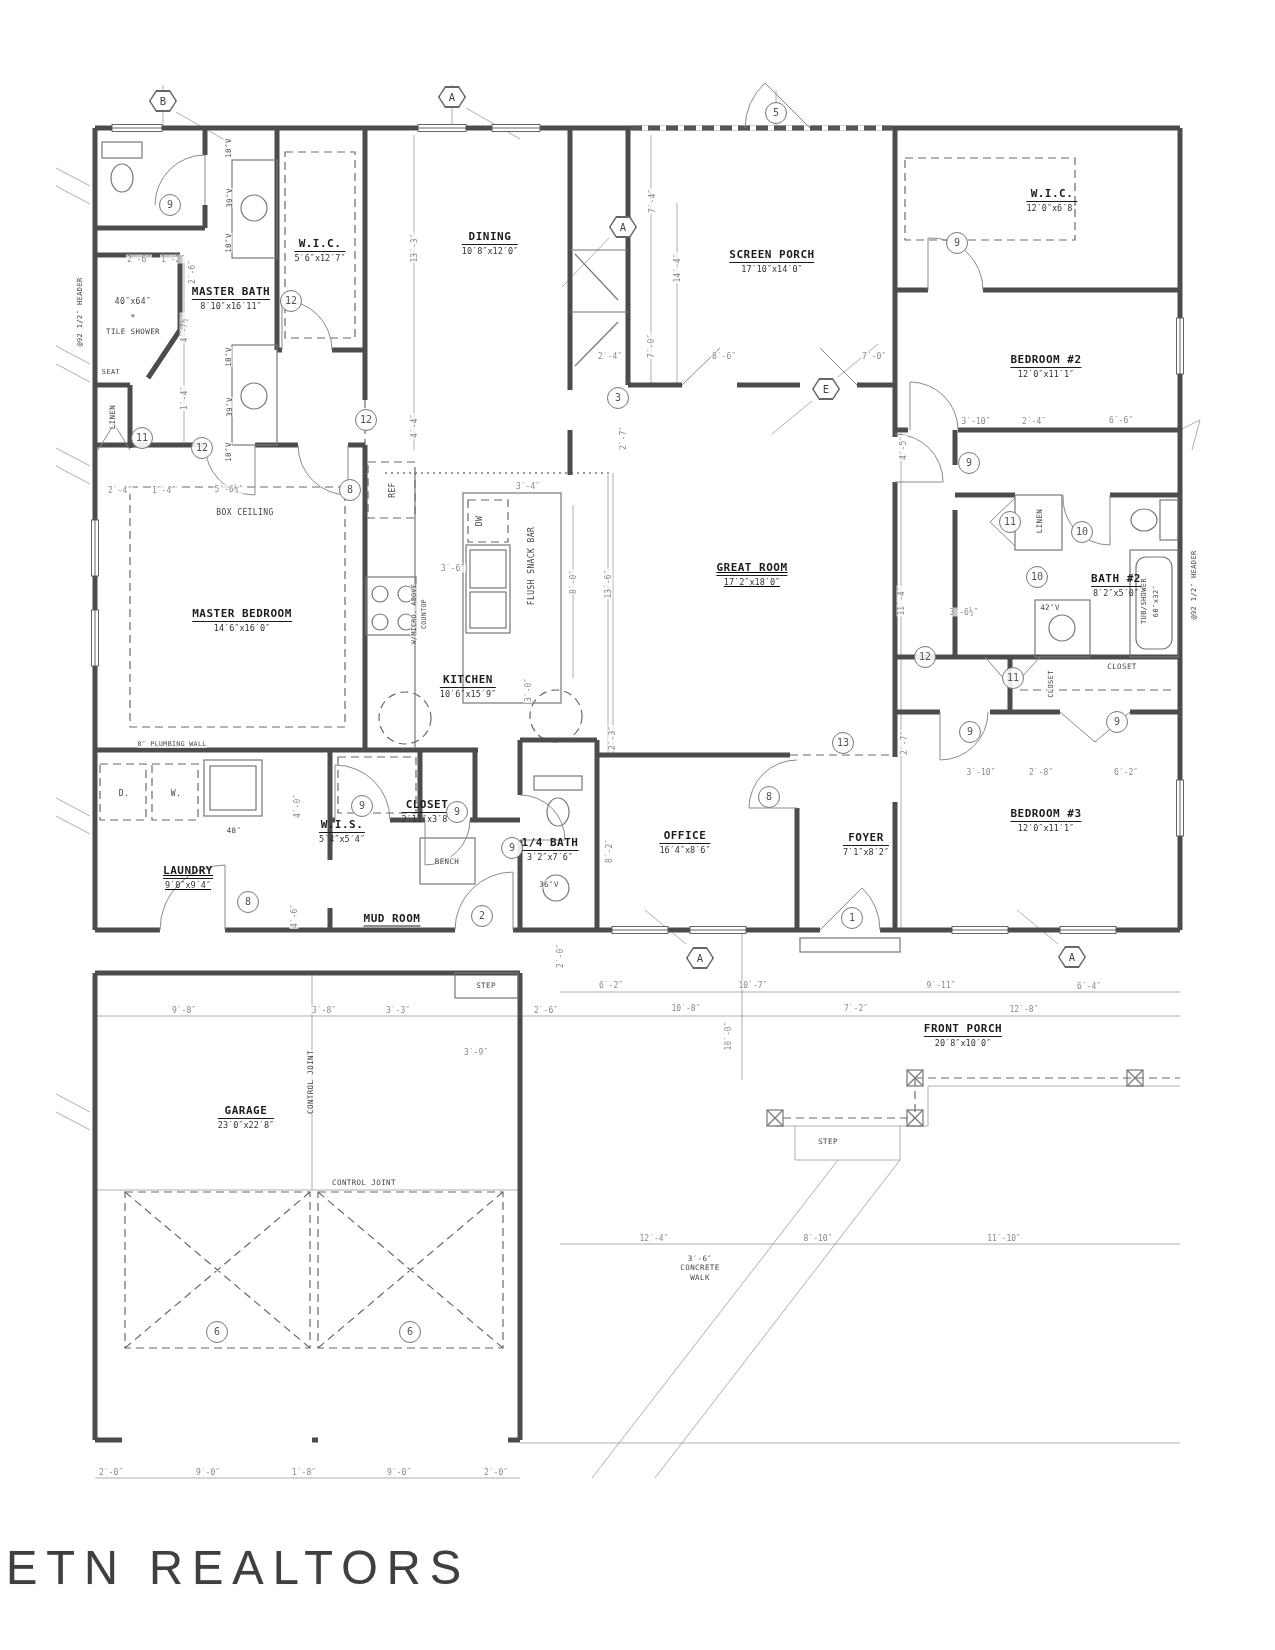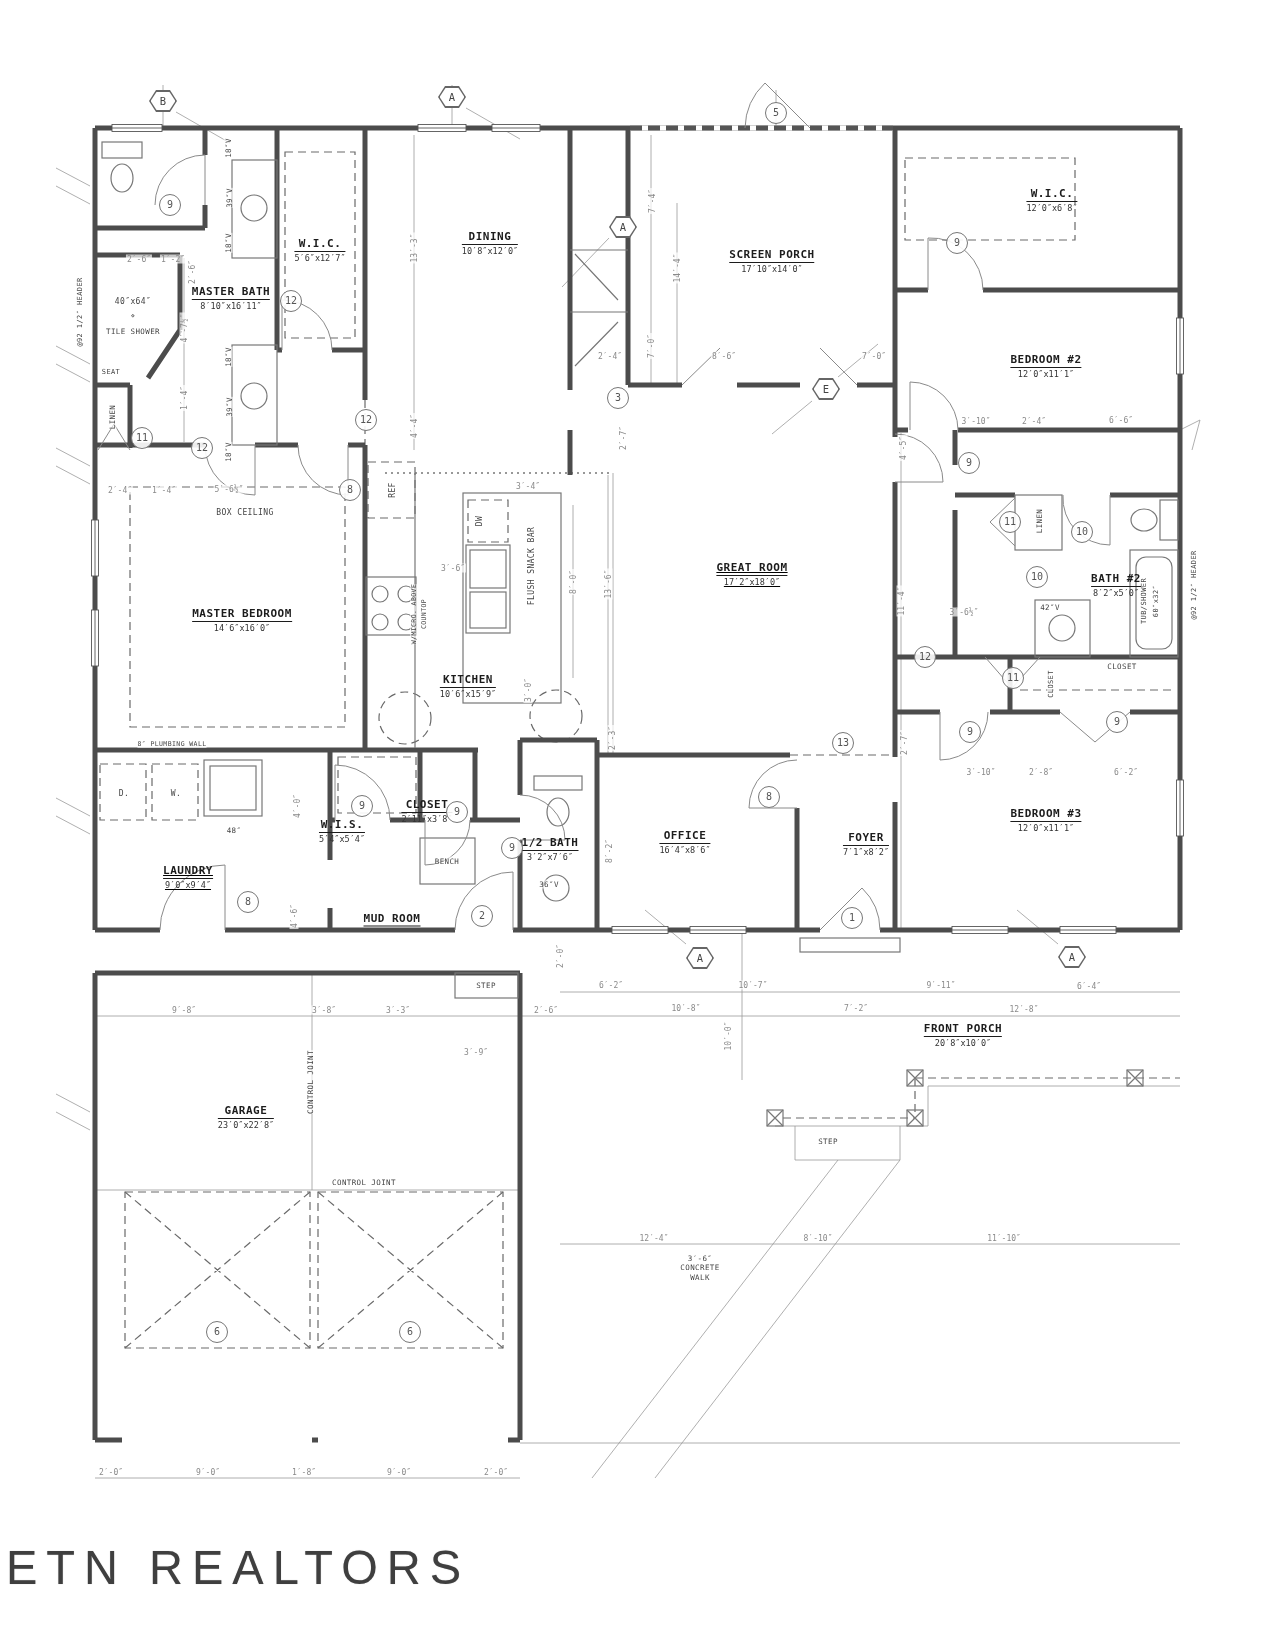--- a/index.html
+++ b/index.html
@@ -238,21 +238,21 @@
     </div>
     <div class="room" style="left: 342px; top: 831px;">
       <div class="rname">W.I.S.</div>
       <div class="rdims">5′4″x5′4″</div>
     </div>
     <div class="room" style="left: 427px; top: 811px;">
       <div class="rname">CLOSET</div>
       <div class="rdims">2′11″x3′8″</div>
     </div>
     <div class="room" style="left: 550px; top: 849px;">
-      <div class="rname">1/2 BATH</div>
+      <div class="rname">1/4 BATH</div>
       <div class="rdims">3′2″x7′6″</div>
     </div>
     <div class="room" style="left: 685px; top: 842px;">
       <div class="rname">OFFICE</div>
       <div class="rdims">16′4″x8′6″</div>
     </div>
     <div class="room" style="left: 866px; top: 844px;">
       <div class="rname">FOYER</div>
       <div class="rdims">7′1″x8′2″</div>
     </div>

